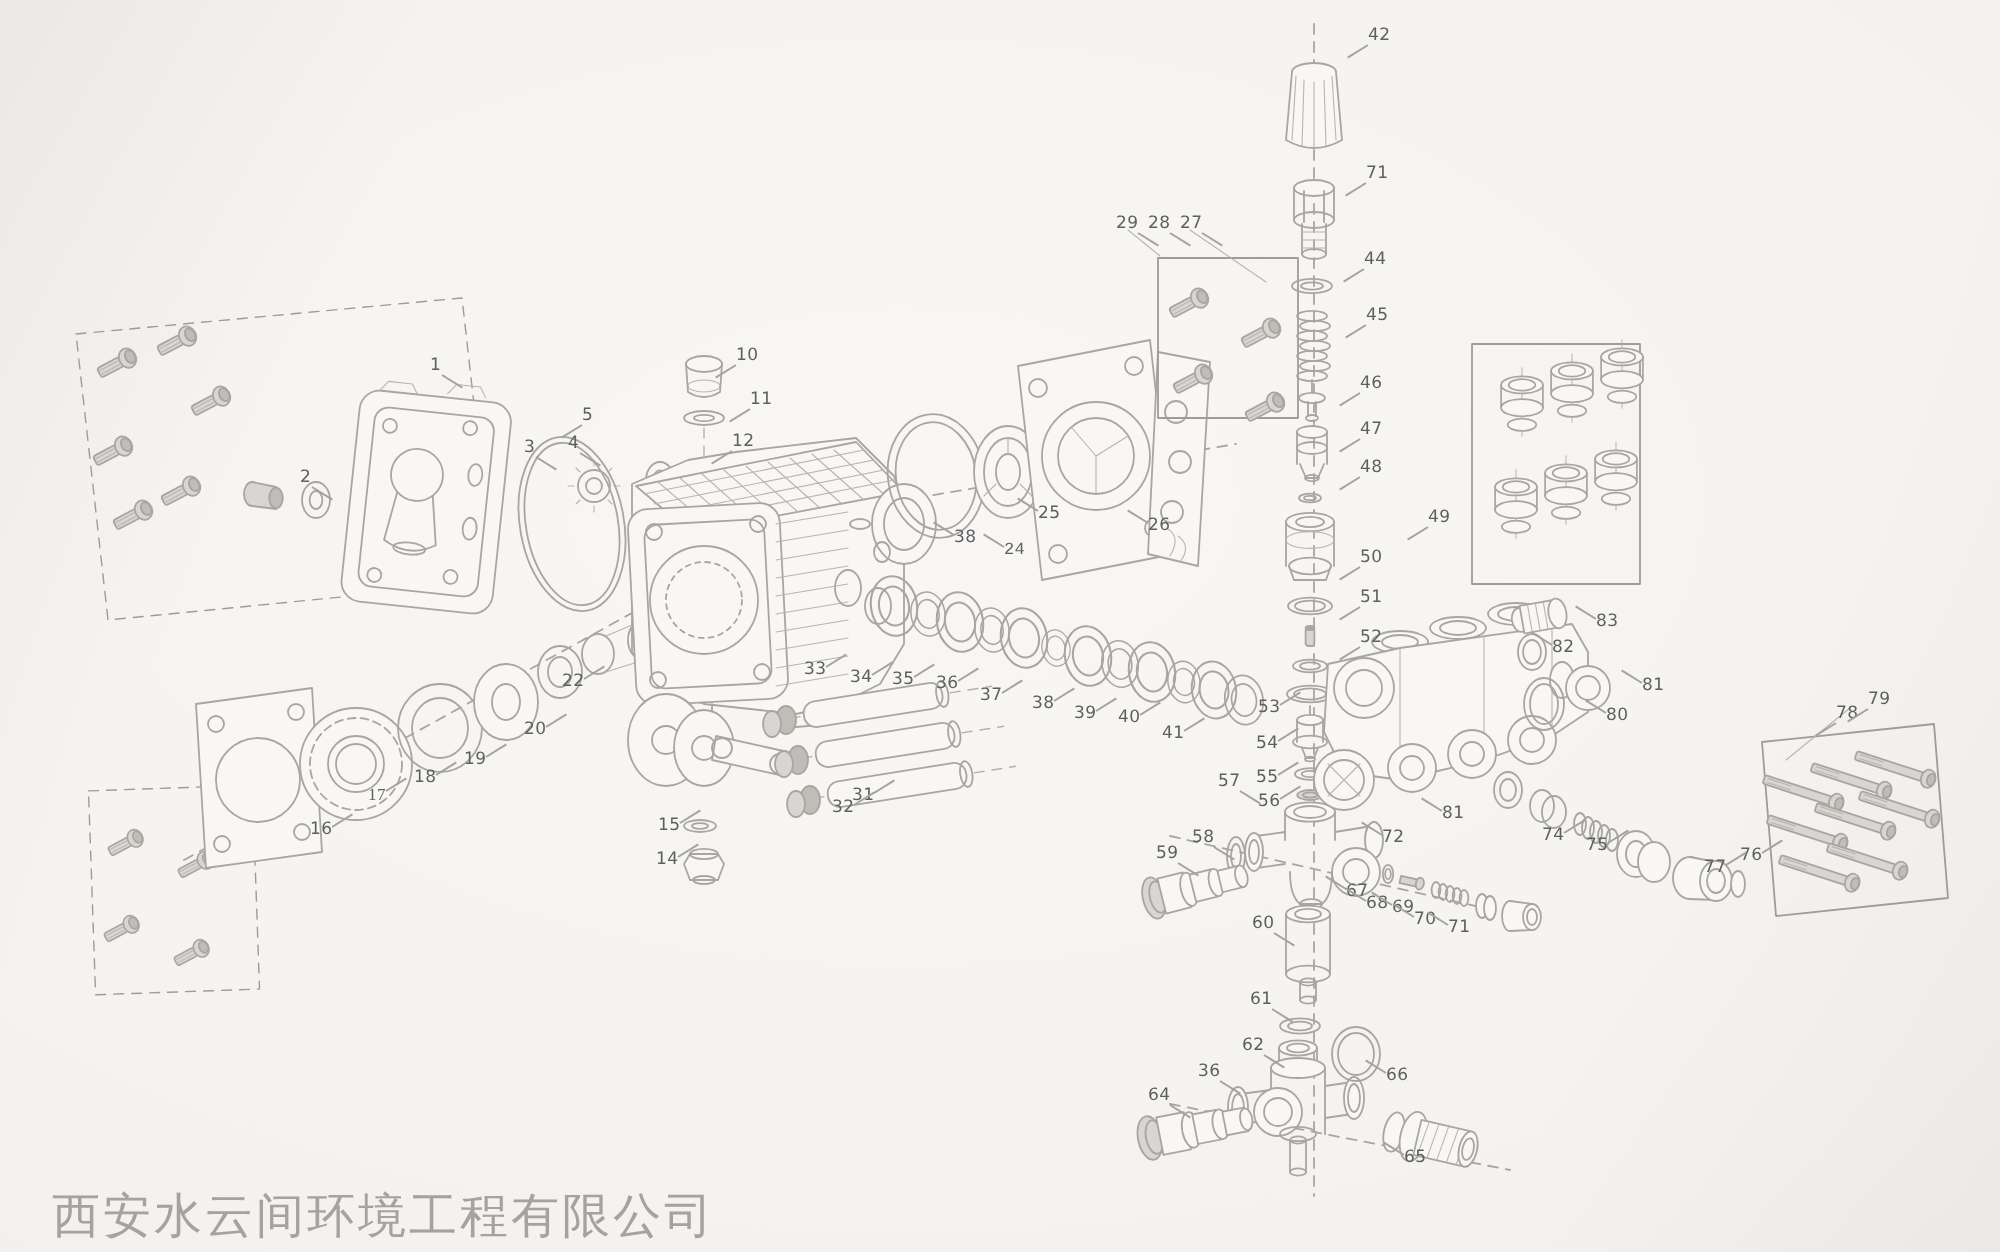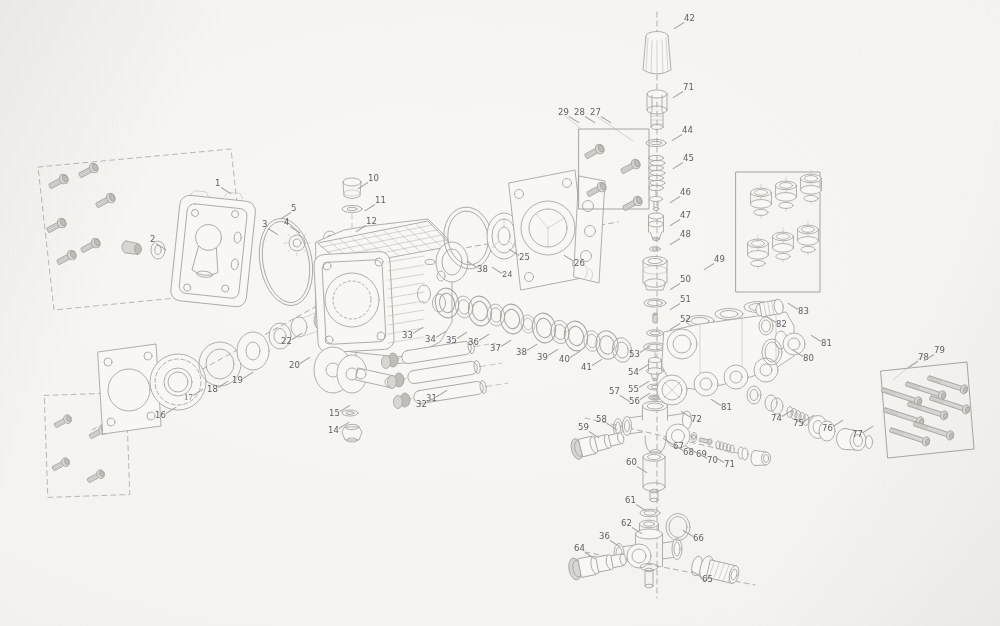--- a/index.html
+++ b/index.html
@@ -560,21 +560,21 @@
       <span class="plbl d-sw" style="left: 291px; top: 204px;">5</span>
       <span class="plbl d-sw" style="left: 368px; top: 174px;">10</span>
       <span class="plbl d-sw" style="left: 375px; top: 196px;">11</span>
       <span class="plbl d-sw" style="left: 366px; top: 217px;">12</span>
       <span class="plbl d-ne" style="left: 328px; top: 426px;">14</span>
       <span class="plbl d-ne" style="left: 329px; top: 409px;">15</span>
       <span class="plbl d-ne" style="left: 155px; top: 411px;">16</span>
       <span class="plbl d-ne" style="left: 184px; top: 393px; font-family: Liberation Serif, serif;">17</span>
       <span class="plbl d-ne" style="left: 207px; top: 385px;">18</span>
       <span class="plbl d-ne" style="left: 232px; top: 376px;">19</span>
-      <span class="plbl d-ne" style="left: 262px; top: 361px; margin-left: 27px;">20</span>
+      <span class="plbl d-ne" style="left: 262px; top: 361px;">20</span>
       <span class="plbl d-ne" style="left: 281px; top: 337px;">22</span>
       <span class="plbl d-nw" style="left: 477px; top: 265px;">38</span>
       <span class="plbl d-nw" style="left: 502px; top: 271px; font-family: Liberation Mono, monospace;">24</span>
       <span class="plbl d-nw" style="left: 519px; top: 253px;">25</span>
       <span class="plbl d-nw" style="left: 574px; top: 259px;">26</span>
       <span class="plbl d-se" style="left: 558px; top: 108px;">29</span>
       <span class="plbl d-se" style="left: 574px; top: 108px;">28</span>
       <span class="plbl d-se" style="left: 590px; top: 108px;">27</span>
       <span class="plbl d-ne" style="left: 394px; top: 394px; padding-left: 32px;">31</span>
       <span class="plbl d-ne" style="left: 416px; top: 400px;">32</span>
@@ -614,23 +614,24 @@
       <span class="plbl d-nw" style="left: 693px; top: 534px;">66</span>
       <span class="plbl d-nw" style="left: 673px; top: 442px;">67</span>
       <span class="plbl d-nw" style="left: 683px; top: 448px;">68</span>
       <span class="plbl d-nw" style="left: 696px; top: 450px;">69</span>
       <span class="plbl d-nw" style="left: 707px; top: 456px;">70</span>
       <span class="plbl d-nw" style="left: 724px; top: 460px;">71</span>
       <span class="plbl d-nw" style="left: 691px; top: 415px;">72</span>
       <span class="plbl d-nw" style="left: 721px; top: 403px;">81</span>
       <span class="plbl d-ne" style="left: 771px; top: 414px;">74</span>
       <span class="plbl d-ne" style="left: 793px; top: 419px;">75</span>
-      <span class="plbl d-ne" style="left: 795px; top: 424px; padding-left: 27px;">76</span>
+      <span class="plbl d-ne" style="left: 843px; top: 424px; padding-left: 27px;">76</span>
       <span class="plbl d-ne" style="left: 852px; top: 430px;">77</span>
       <span class="plbl d-sw" style="left: 918px; top: 328px; margin-top: 25px;">78</span>
       <span class="plbl d-sw" style="left: 934px; top: 346px;">79</span>
       <span class="plbl d-nw" style="left: 803px; top: 354px;">80</span>
       <span class="plbl d-nw" style="left: 821px; top: 339px;">81</span>
       <span class="plbl d-nw" style="left: 776px; top: 320px;">82</span>
       <span class="plbl d-nw" style="left: 798px; top: 307px;">83</span>
     </div>
 
+  <div class="watermark">西安水云间环境工程有限公司</div>
 </div>
 
 </body></html>

